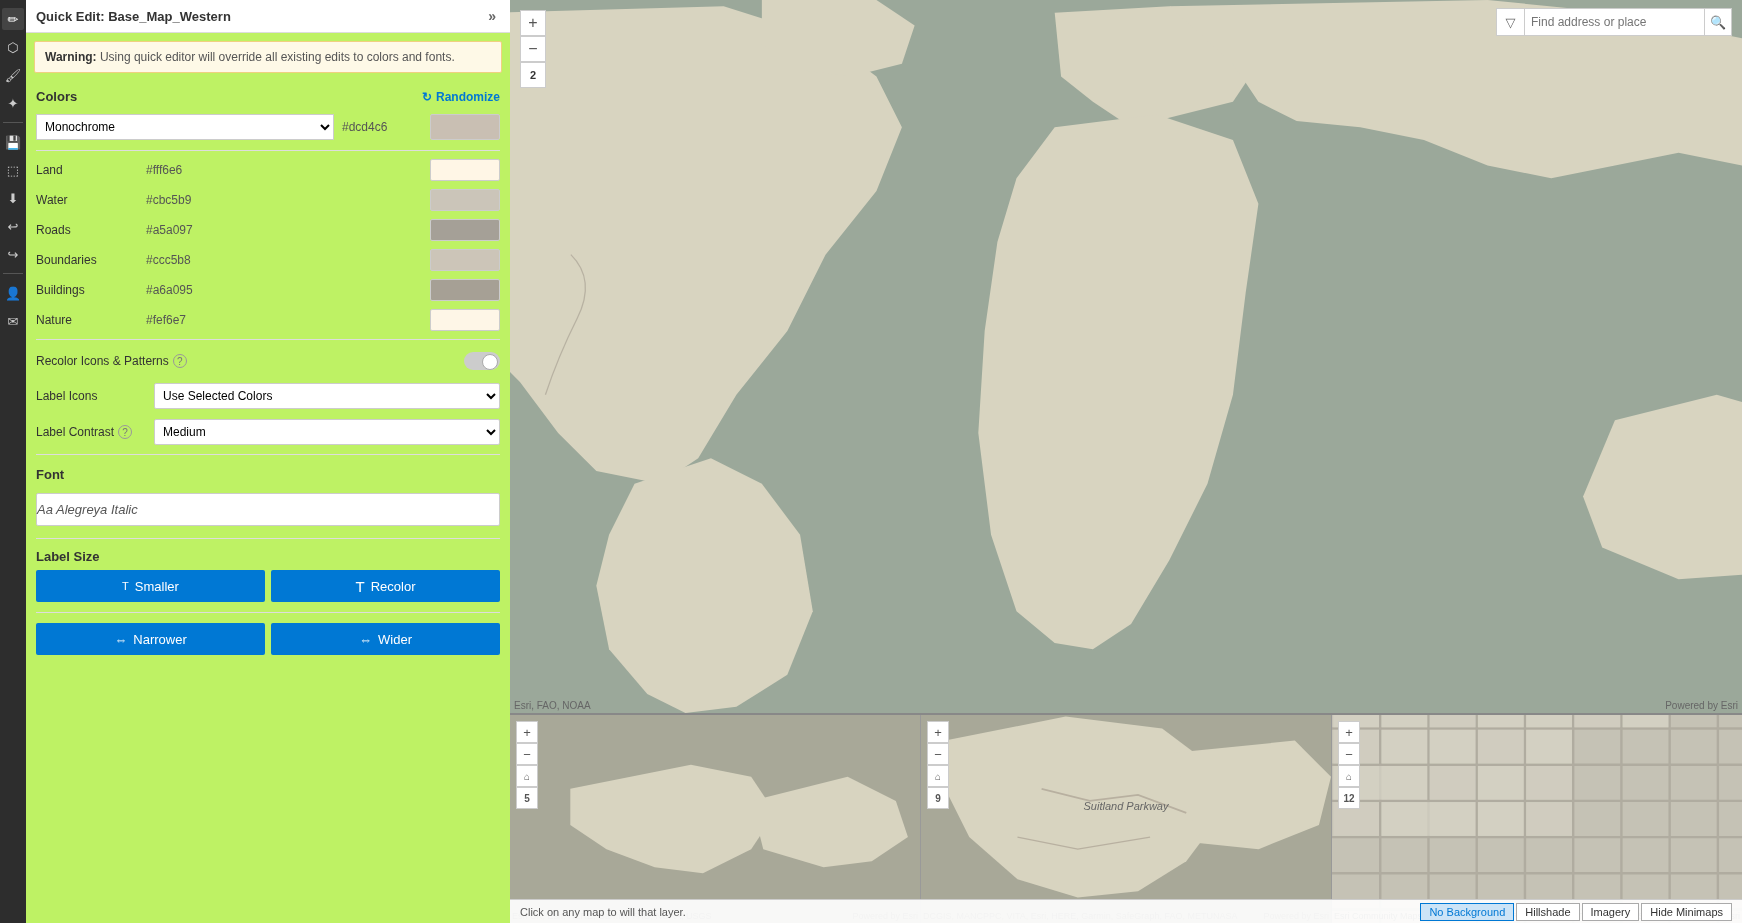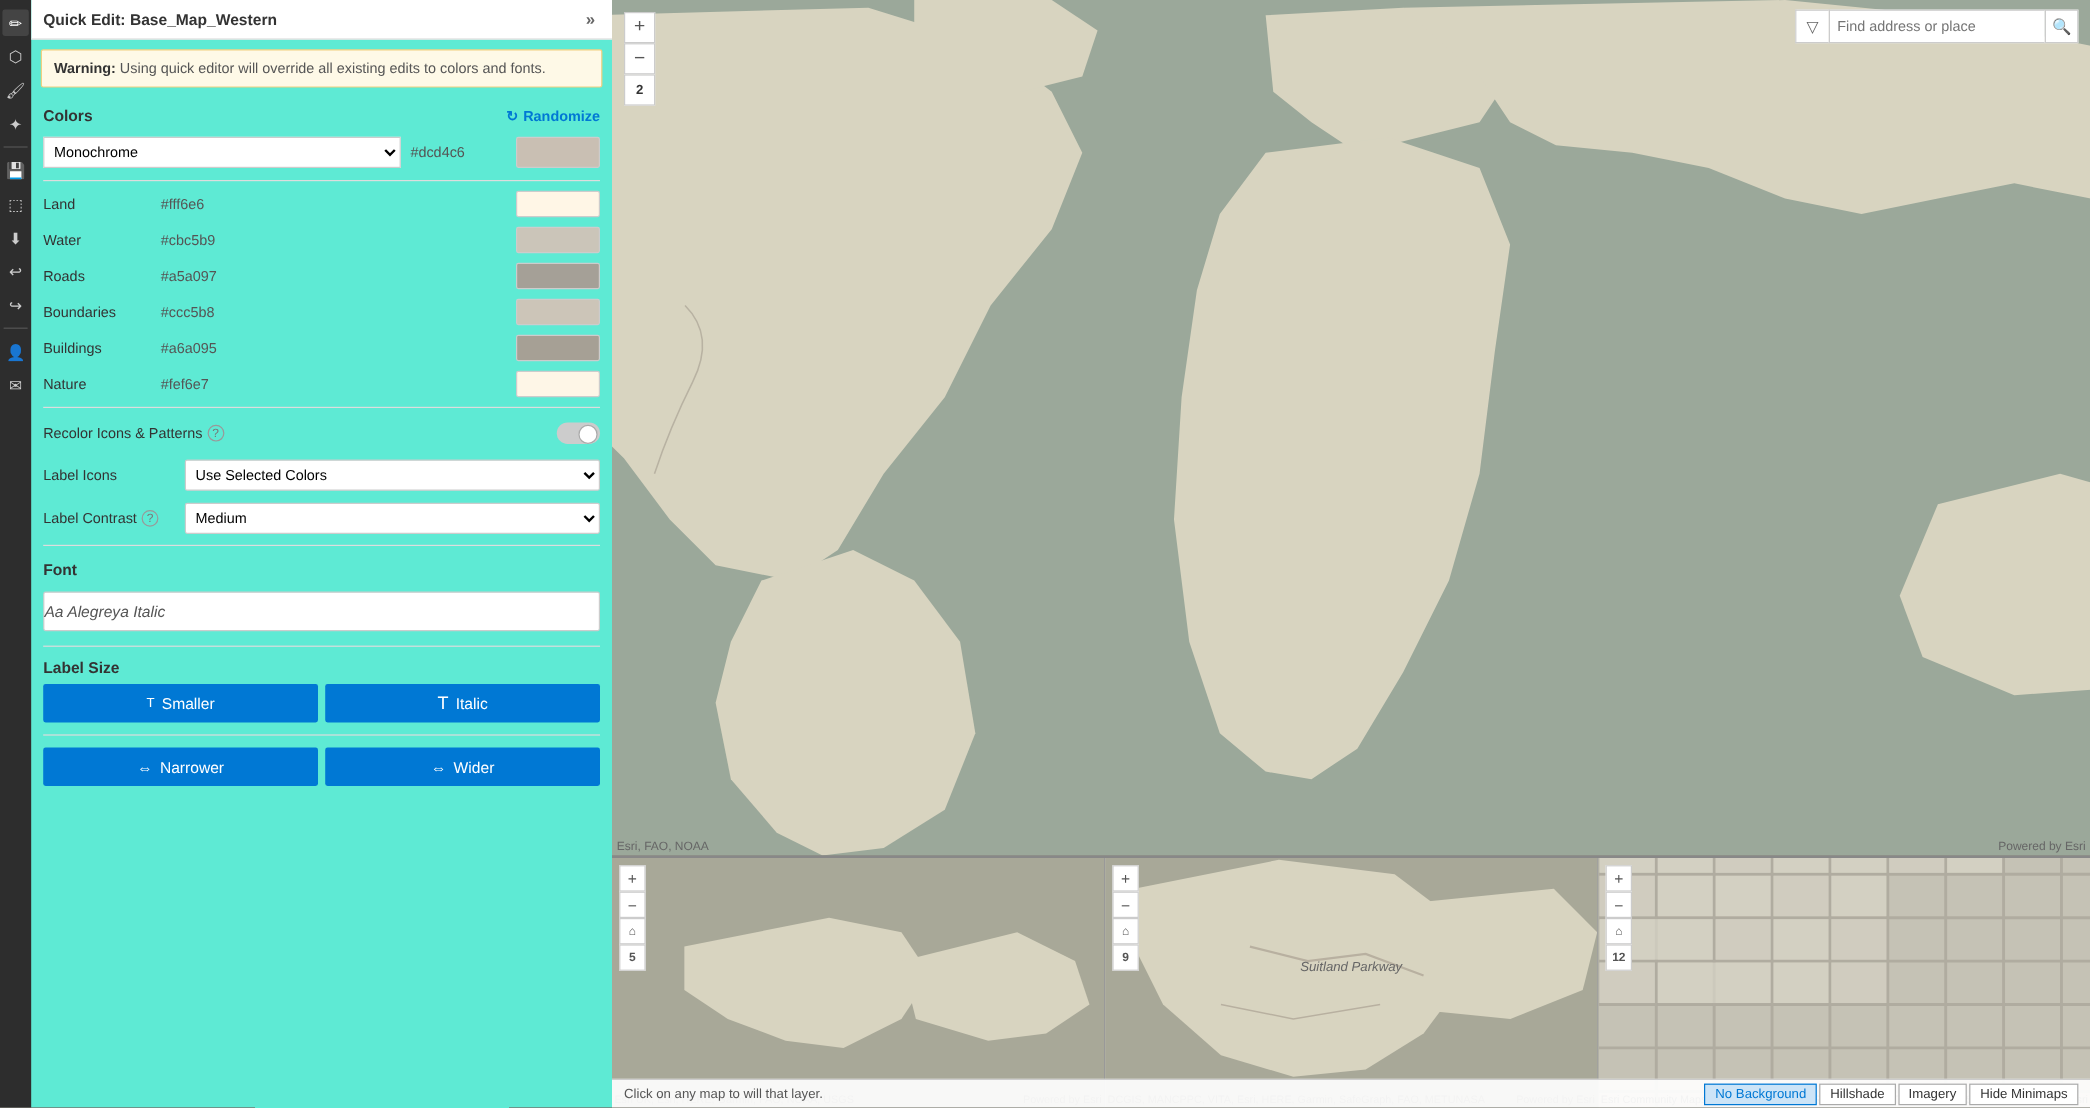--- a/index.html
+++ b/index.html
@@ -26,21 +26,21 @@
       font-size: 13px;
       cursor: pointer;
       border-radius: 2px;
     }
     .icon-sidebar .icon-btn.active { background: #444; color: #fff; }
     .icon-sidebar .separator { width: 20px; height: 1px; background: #555; margin: 2px 0; }
 
     
     .quick-edit-panel {
       width: 484px;
-      background: #5eead4;
+      background: #bef264;
       display: flex;
       flex-direction: column;
       flex-shrink: 0;
       overflow-y: auto;
     }
     .panel-header {
       background: #fff;
       padding: 8px 10px;
       display: flex;
       align-items: center;
@@ -82,21 +82,21 @@
       cursor: pointer;
       display: flex;
       align-items: center;
       gap: 4px;
     }
 
     .color-row {
       display: flex;
       align-items: center;
       padding: 4px 10px;
-      gap: 8px;
+      gap: 20px;
     }
     .color-label { width: 90px; color: #333; font-size: 12px; flex-shrink: 0; }
     .color-hex { flex: 1; color: #555; font-size: 12px; }
     .color-swatch {
       width: 70px;
       height: 22px;
       border: 1px solid #ccc;
       border-radius: 2px;
       flex-shrink: 0;
     }
@@ -531,21 +531,21 @@
 
   <div class="label-size-section">
     <div class="label-size-title">Label Size</div>
     <div class="btn-row">
       <button class="blue-btn">
         <span style="font-size:11px;">T</span>
         <span>Smaller</span>
       </button>
       <button class="blue-btn">
         <span style="font-size:15px;">T</span>
-        <span>Italic</span>
+        <span>Recolor</span>
       </button>
     </div>
   </div>
 
   <hr class="divider-line">
 
   <div class="road-width-section">
     <div class="btn-row">
       <button class="blue-btn">
         <span>⇔</span>

